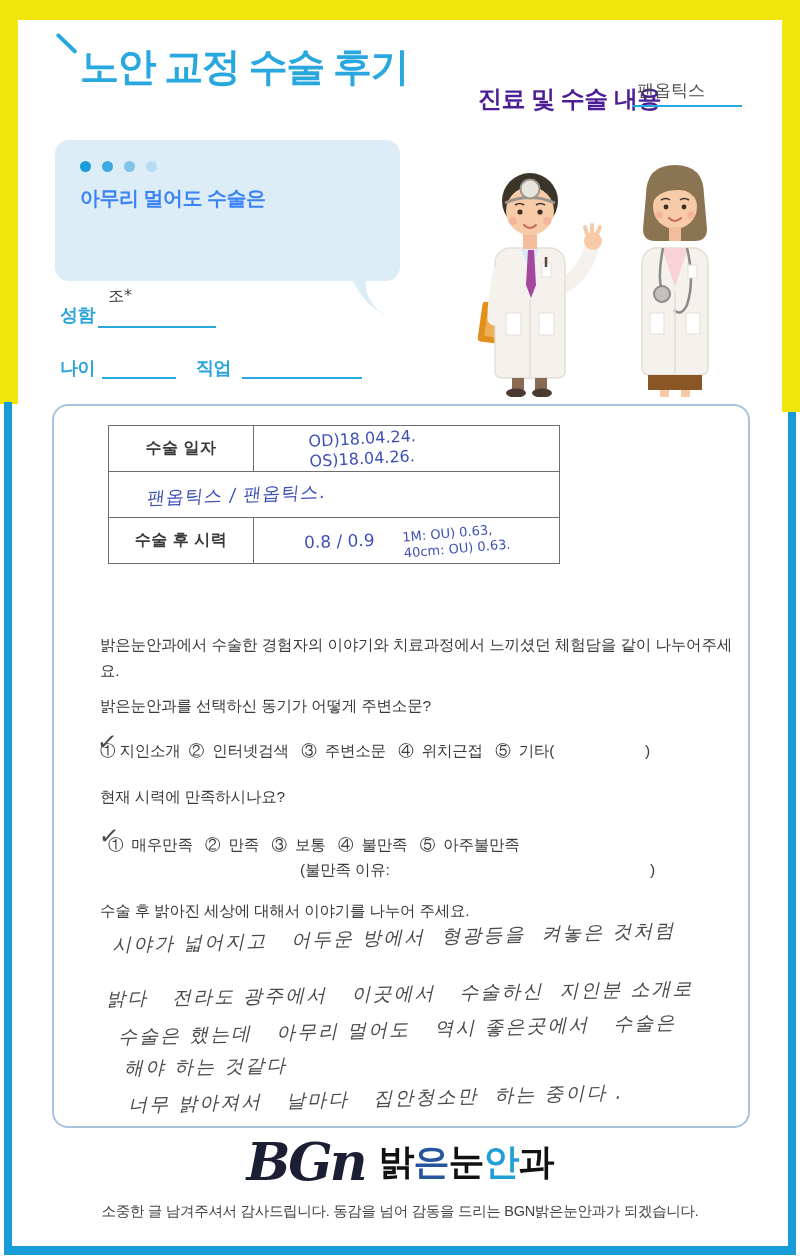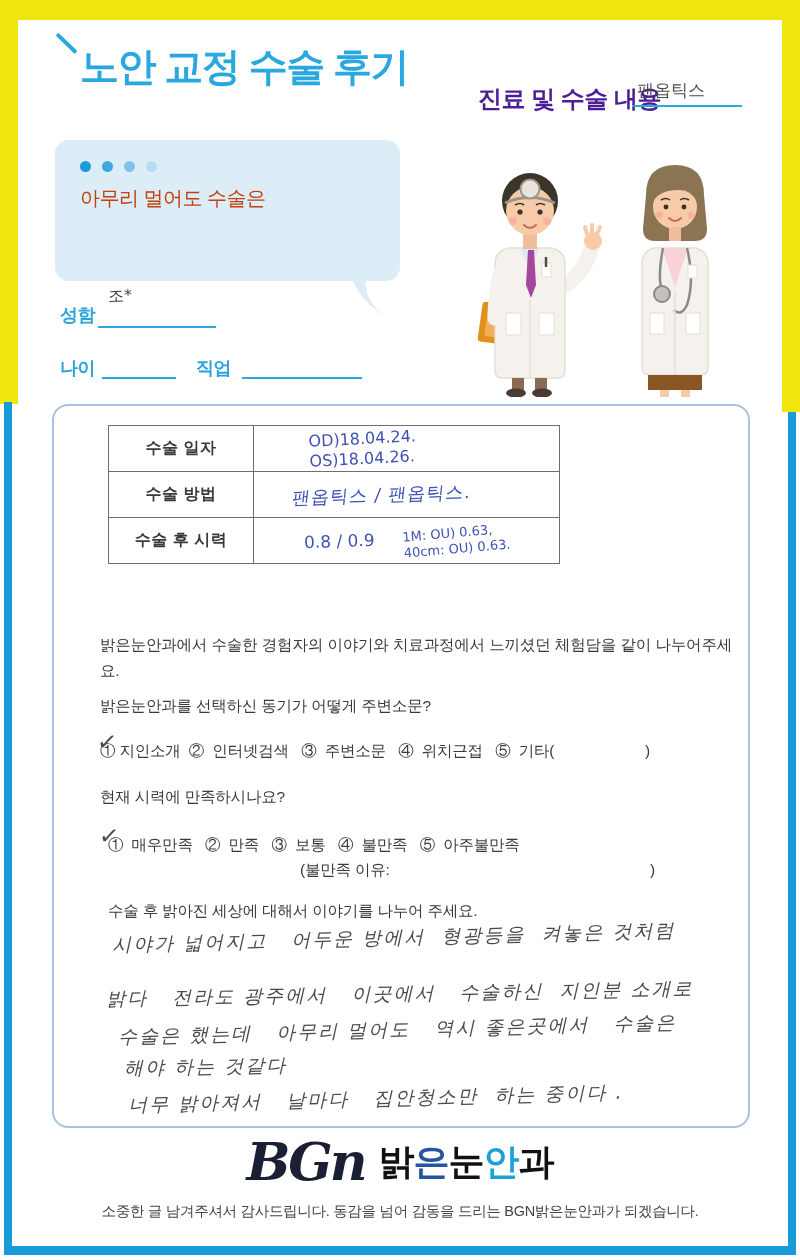--- a/index.html
+++ b/index.html
@@ -20,21 +20,21 @@
   .page-title{left:80px;top:40px;font-size:39px;font-weight:800;color:#29A8E0;letter-spacing:-1.5px;}
   .consult-label{left:478px;top:83px;font-size:24px;font-weight:800;color:#4c1d95;letter-spacing:-0.5px;}
   .consult-value{left:637px;top:79px;font-size:17px;color:#4A4A4A;font-family:"DejaVu Sans",sans-serif;}
   .consult-underline{left:632px;top:105px;width:110px;height:2px;background:#29A8E0;}
 
   
   .bubble{left:55px;top:140px;width:345px;height:141px;background:#DCEDF8;border-radius:14px;}
   .bubble-dots{left:80px;top:161px;display:flex;gap:11px;}
   .bubble-dots i{display:block;width:11px;height:11px;border-radius:50%;}
   .d1{background:#1B9CD8;} .d2{background:#3DA9DE;} .d3{background:#7FC3E8;} .d4{background:#B6DCF2;}
-  .bubble-line1{left:80px;top:185px;font-size:20px;font-weight:400;color:#c2410c;letter-spacing:-0.5px;}
+  .bubble-line1{left:80px;top:185px;font-size:20px;font-weight:700;color:#3b82f6;letter-spacing:-0.5px;}
   .bubble-line2{left:80px;top:218px;font-size:20px;font-weight:700;color:#2BA4DC;font-style:italic;letter-spacing:-0.5px;}
   .bubble-tail{left:350px;top:279px;width:46px;height:44px;}
 
   
   .field-label{font-size:18px;font-weight:800;color:#2BA4DC;letter-spacing:-0.5px;}
   .name-label{left:60px;top:303px;}
   .name-value{left:108px;top:286px;font-size:16px;color:#3A3A3A;font-family:"DejaVu Sans",sans-serif;transform:rotate(-2deg);}
   .name-line{left:98px;top:326px;width:118px;height:2px;background:#29A8E0;}
   .age-label{left:60px;top:356px;}
   .age-line{left:102px;top:377px;width:74px;height:2px;background:#29A8E0;}
@@ -68,21 +68,21 @@
   .q2{top:784px;}
   .pre{white-space:pre;}
   .opts1{left:100px;top:738px;}
   .opts1-close{left:645px;top:738px;}
   .opts2{left:100px;top:832px;margin-left:8px;}
   .reason-label{left:300px;top:857px;}
   .reason-close{left:650px;top:857px;}
   .checkmark{font-size:24px;color:#4A4A4A;font-weight:400;}
   .check1{left:97px;top:728px;transform:rotate(6deg);}
   .check2{left:99px;top:822px;transform:rotate(6deg);}
-  .review-prompt{left:108px;top:898px;}
+  .review-prompt{left:100px;top:898px;}
 
   
   .scrawl{font-family:"DejaVu Sans",sans-serif;color:#4A4A4A;font-size:19px;letter-spacing:2px;white-space:pre;font-style:italic;}
   .rl1{left:112px;top:925px;transform:rotate(-1.5deg);}
   .rl2{left:106px;top:981px;transform:rotate(-1deg);}
   .rl3{left:118px;top:1017px;transform:rotate(-1.5deg);}
   .rl4{left:124px;top:1054px;transform:rotate(-1deg);}
   .rl5{left:128px;top:1086px;transform:rotate(-1.5deg);}
 
   
@@ -200,21 +200,20 @@
     <div class="srow">
       <div class="scell-label">수술 일자</div>
       <div class="scell-value">
         <div class="ink date-lines">
           <div>OD)18.04.24.</div>
           <div>OS)18.04.26.</div>
         </div>
       </div>
     </div>
     <div class="srow">
-      <div class="scell-label">수술 방법</div>
       <div class="scell-value">
         <div class="ink method-line">팬옵틱스 / 팬옵틱스.</div>
       </div>
     </div>
     <div class="srow">
       <div class="scell-label">수술 후 시력</div>
       <div class="scell-value">
         <div class="ink vision-value">0.8 / 0.9</div>
         <div class="ink vision-note">
           <div>1M: OU) 0.63,</div>

